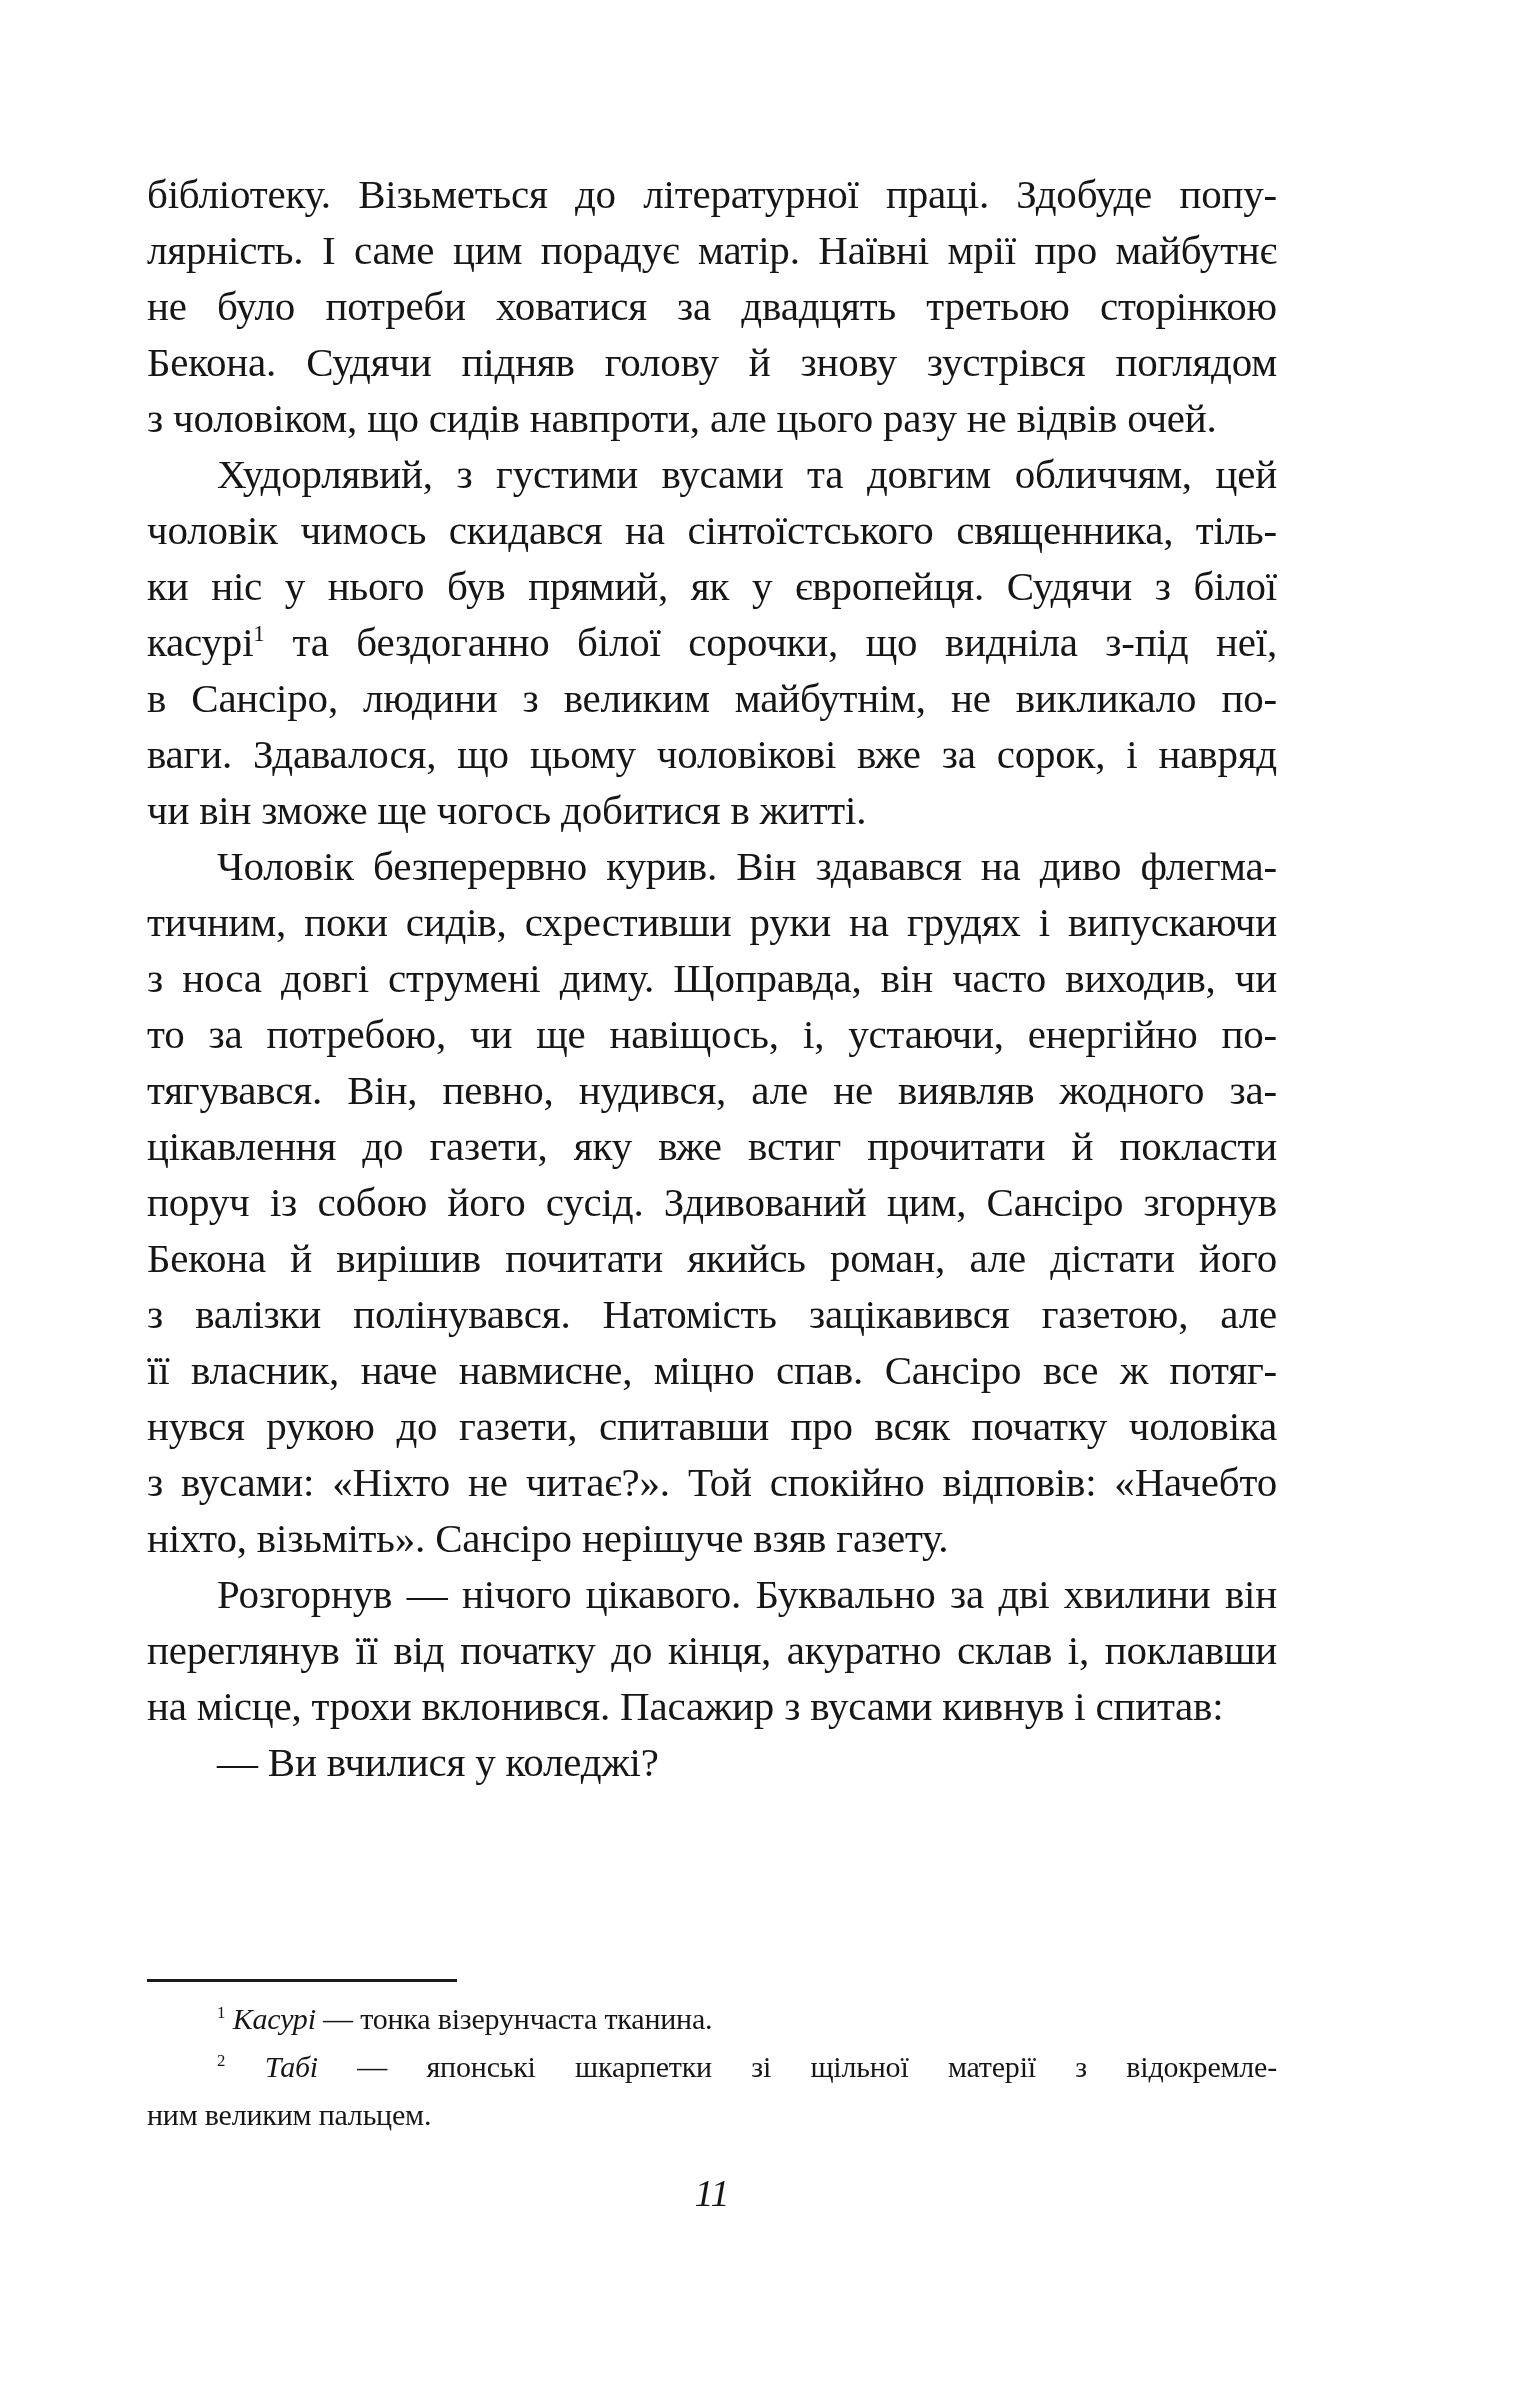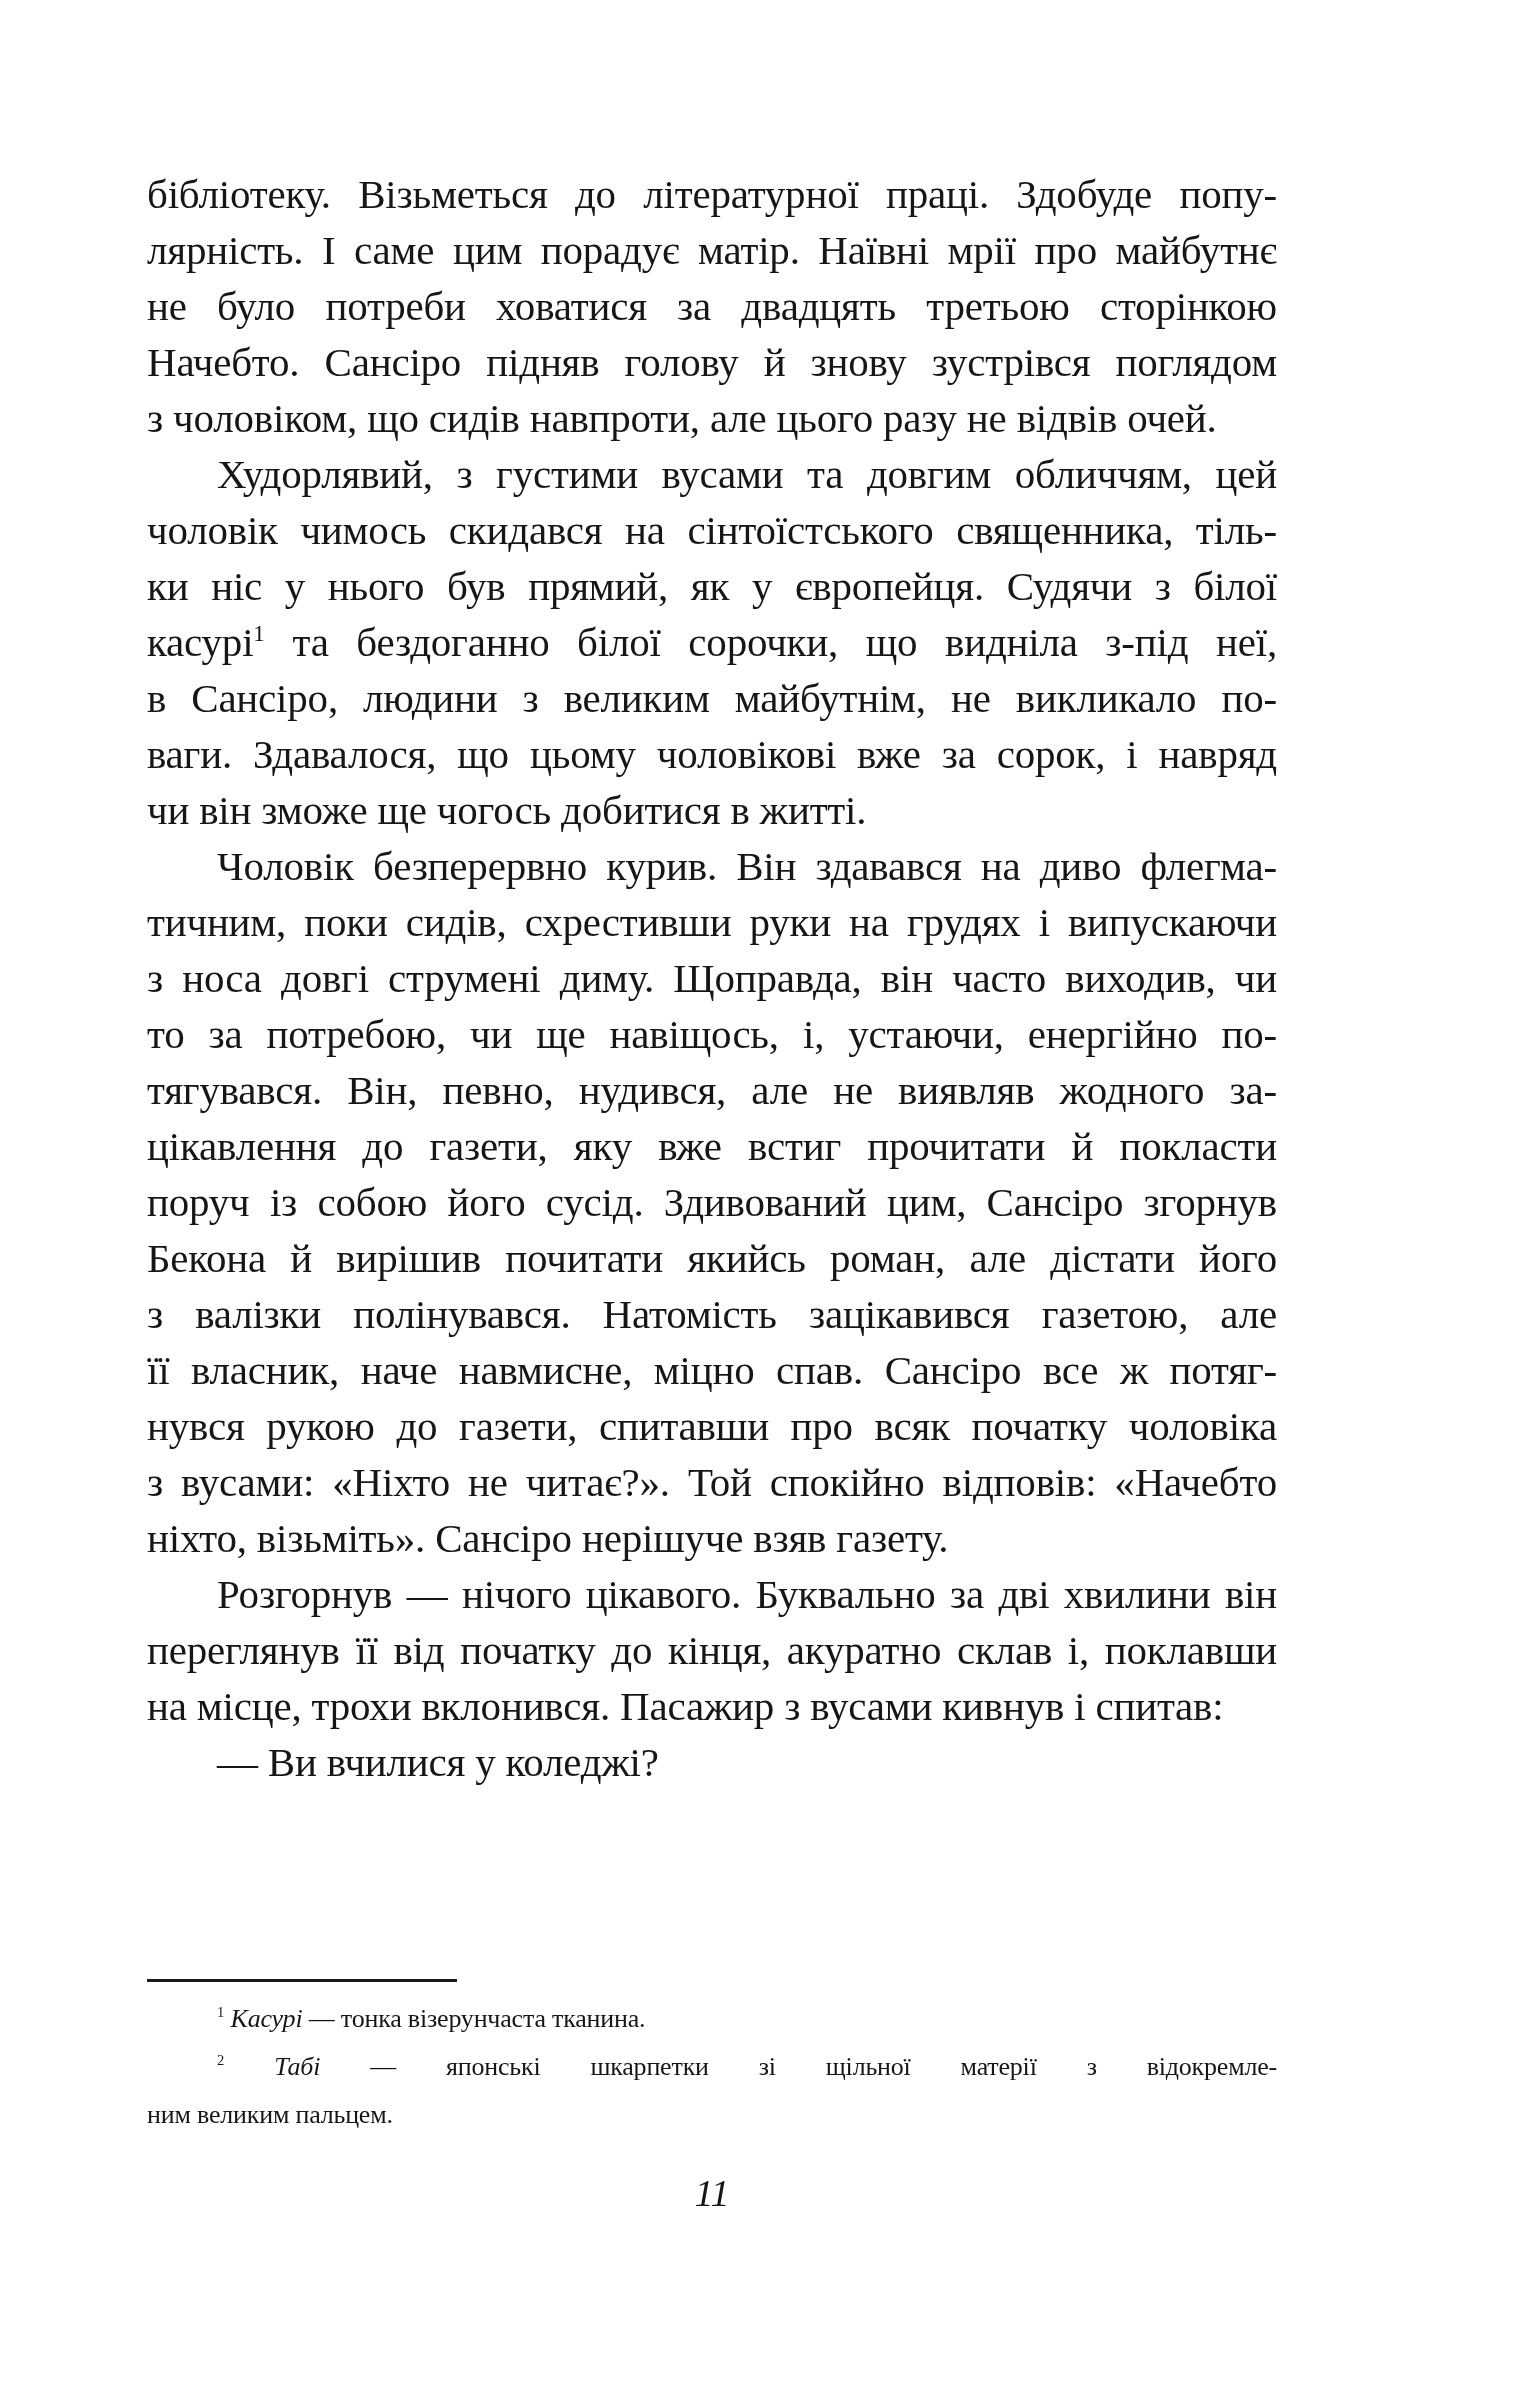--- a/index.html
+++ b/index.html
@@ -53,21 +53,21 @@
     width: 310px;
     height: 2.9px;
     background: #1b1b1b;
   }
   
   .footnotes {
     position: absolute;
     left: 147px;
     top: 1995px;
     width: 1130px;
-    font-size: 26px;
+    font-size: 30px;
     line-height: 48px;
     letter-spacing: -0.2px;
   }
   .footnotes .line.ind {
     text-indent: 70px;
   }
   
   .page-number {
     position: absolute;
     left: 147px;
@@ -80,21 +80,21 @@
   }
 </style>
 </head>
 <body>
 
 <div class="page">
   <main class="text-block" id="text-block">
       <div class="line">бібліотеку. Візьметься до літературної праці. Здобуде попу-</div>
       <div class="line">лярність. І саме цим порадує матір. Наївні мрії про майбутнє</div>
       <div class="line">не було потреби ховатися за двадцять третьою сторінкою</div>
-      <div class="line">Начебто. Сансіро підняв голову й знову зустрівся поглядом</div>
+      <div class="line">Бекона. Судячи підняв голову й знову зустрівся поглядом</div>
       <div class="line pl">з чоловіком, що сидів навпроти, але цього разу не відвів очей.</div>
       <div class="line ind">Худорлявий, з густими вусами та довгим обличчям, цей</div>
       <div class="line">чоловік чимось скидався на сінтоїстського священника, тіль-</div>
       <div class="line">ки ніс у нього був прямий, як у європейця. Судячи з білої</div>
       <div class="line">касурі<sup>1</sup> та бездоганно білої сорочки, що видніла з-під неї,</div>
       <div class="line">в Сансіро, людини з великим майбутнім, не викликало по-</div>
       <div class="line">ваги. Здавалося, що цьому чоловікові вже за сорок, і навряд</div>
       <div class="line pl">чи він зможе ще чогось добитися в житті.</div>
       <div class="line ind">Чоловік безперервно курив. Він здавався на диво флегма-</div>
       <div class="line">тичним, поки сидів, схрестивши руки на грудях і випускаючи</div>

